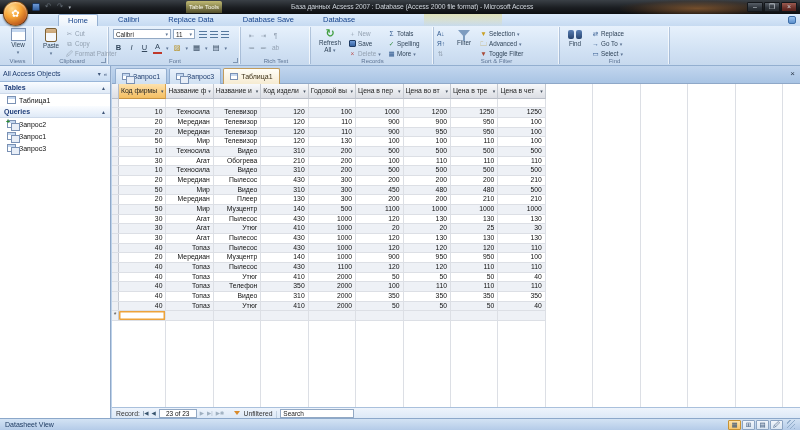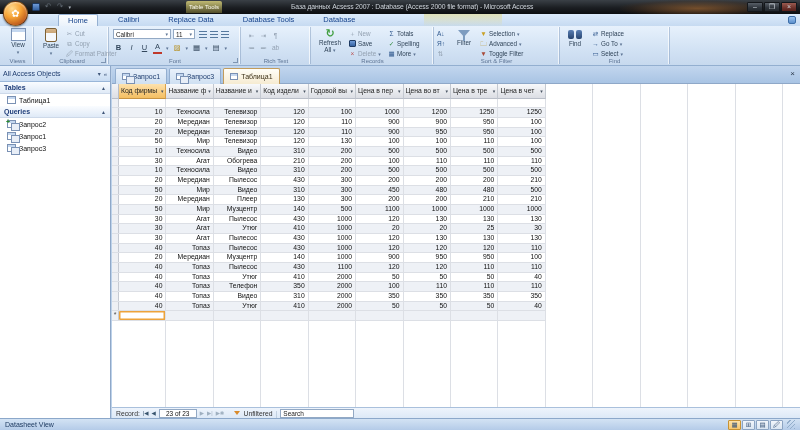--- a/index.html
+++ b/index.html
@@ -160,21 +160,21 @@
     <span class="qi dim">↷</span>
     <span class="qi" style="font-size:5px;">▾</span>
   </div>
 
   <div class="tabrow">
     <div class="ctxtint"></div>
     <div class="rtabs">
         <div class="rtab act">Home</div>
         <div class="rtab">Calibri</div>
         <div class="rtab">Replace Data</div>
-        <div class="rtab">Database Tools</div>
+        <div class="rtab">Database Save</div>
         <div class="rtab ctx">Database</div>
       </div>
     <div class="helpdot"></div>
   </div>
 
   <div class="ribbon">
 
     <div class="rg" style="left:2px;width:32px;">
       <div class="big" style="left:3px;">
         <span class="bicon sheeticon"></span>

